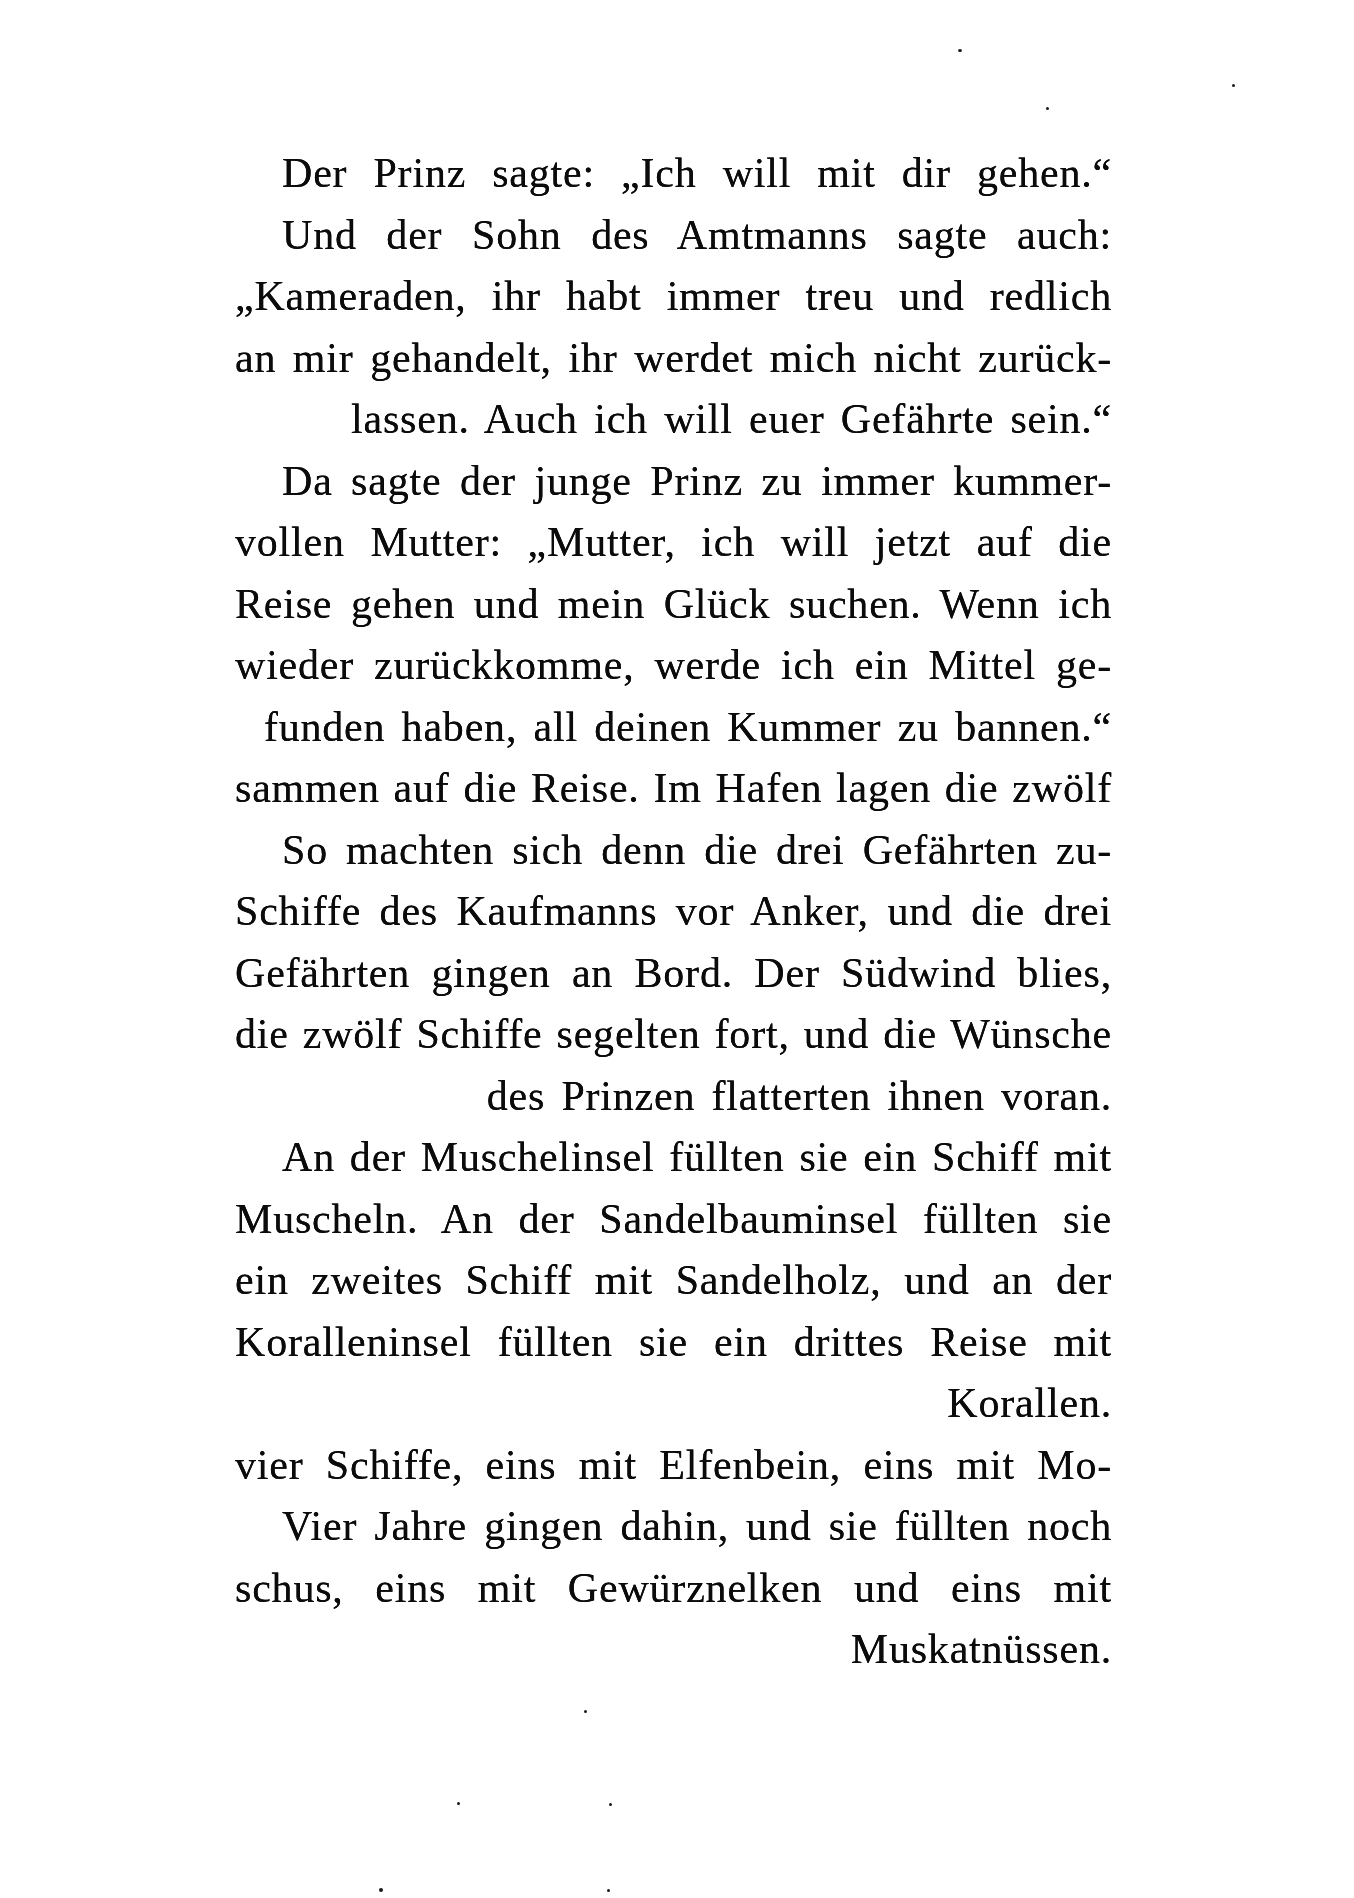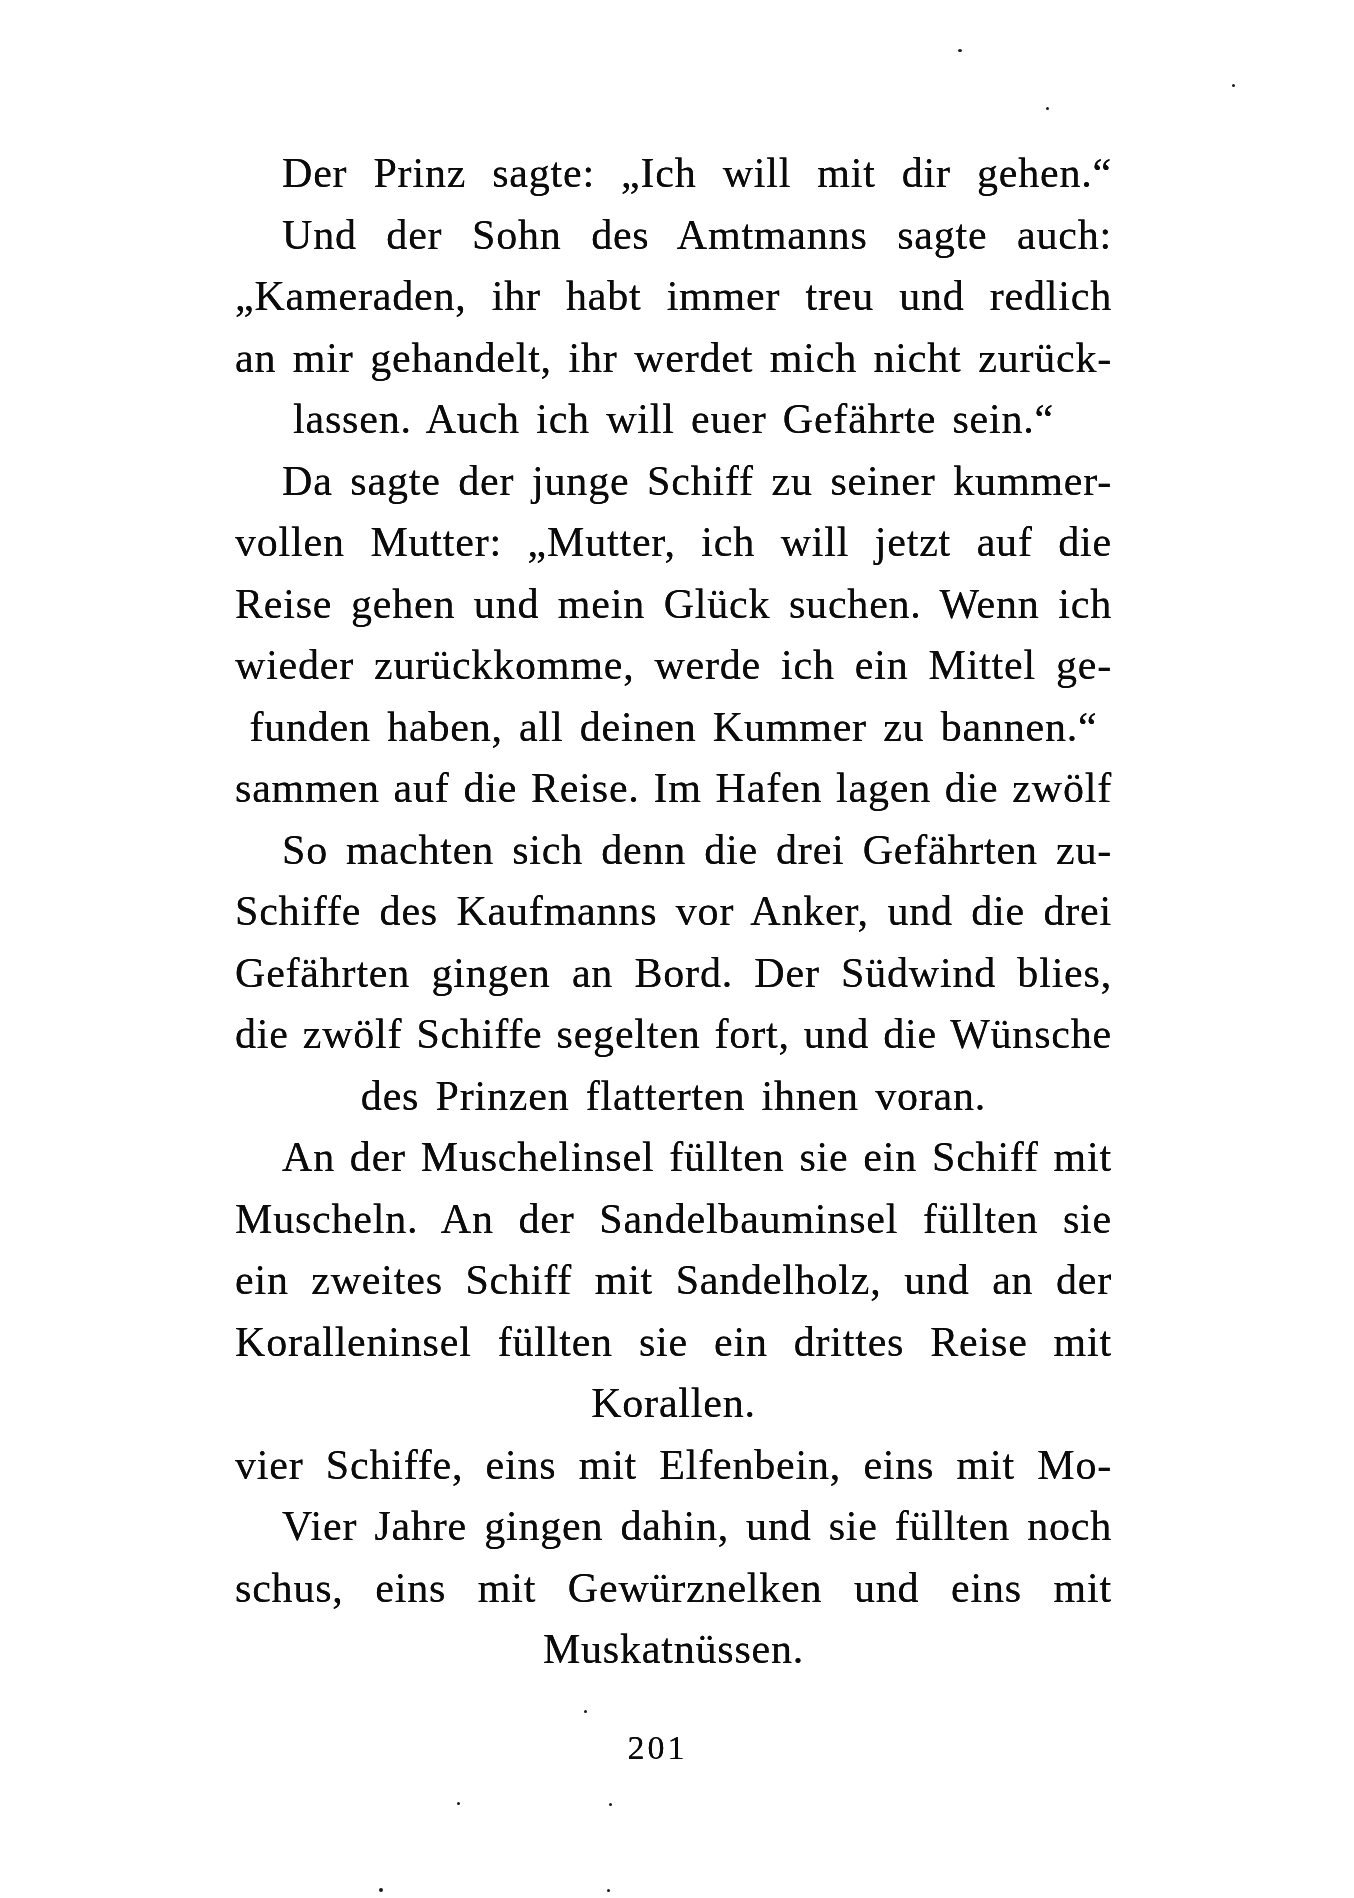--- a/index.html
+++ b/index.html
@@ -30,21 +30,21 @@
     letter-spacing: 0.8px;
     text-shadow: 0 0 0.6px #0b0b0b;
     margin-left: 32px;
   }
   .just {
     white-space: normal;
     text-align: justify;
     text-align-last: justify;
   }
   .nat {
-    text-align: center;
+    text-align: right;
     word-spacing: 5px;
   }
   .ind {
     padding-left: 47px;
     box-sizing: border-box;
   }
   .page-number {
     position: absolute;
     left: 203px;
     top: 1731px;
@@ -65,21 +65,21 @@
 <body>
 
 <div class="scan-page">
 
   <div class="text-block">
     <div class="line ind just">Der Prinz sagte: „Ich will mit dir gehen.“</div>
     <div class="line ind just">Und der Sohn des Amtmanns sagte auch:</div>
     <div class="line just">„Kameraden, ihr habt immer treu und redlich</div>
     <div class="line just">an mir gehandelt, ihr werdet mich nicht zurück-</div>
     <div class="line nat">lassen. Auch ich will euer Gefährte sein.“</div>
-    <div class="line ind just">Da sagte der junge Schiff zu seiner kummer-</div>
+    <div class="line ind just">Da sagte der junge Prinz zu immer kummer-</div>
     <div class="line just">vollen Mutter: „Mutter, ich will jetzt auf die</div>
     <div class="line just">Reise gehen und mein Glück suchen. Wenn ich</div>
     <div class="line just">wieder zurückkomme, werde ich ein Mittel ge-</div>
     <div class="line nat">funden haben, all deinen Kummer zu bannen.“</div>
     <div class="line just">sammen auf die Reise. Im Hafen lagen die zwölf</div>
     <div class="line ind just">So machten sich denn die drei Gefährten zu-</div>
     <div class="line just">Schiffe des Kaufmanns vor Anker, und die drei</div>
     <div class="line just">Gefährten gingen an Bord. Der Südwind blies,</div>
     <div class="line just">die zwölf Schiffe segelten fort, und die Wünsche</div>
     <div class="line nat">des Prinzen flatterten ihnen voran.</div>
@@ -87,21 +87,20 @@
     <div class="line just">Muscheln. An der Sandelbauminsel füllten sie</div>
     <div class="line just">ein zweites Schiff mit Sandelholz, und an der</div>
     <div class="line just">Koralleninsel füllten sie ein drittes Reise mit</div>
     <div class="line nat">Korallen.</div>
     <div class="line just">vier Schiffe, eins mit Elfenbein, eins mit Mo-</div>
     <div class="line ind just">Vier Jahre gingen dahin, und sie füllten noch</div>
     <div class="line just">schus, eins mit Gewürznelken und eins mit</div>
     <div class="line nat">Muskatnüssen.</div>
   </div>
 
-  <div class="page-number">201</div>
 
   <div class="speck" style="left:958px;  top:49px;   width:4px; height:3px;"></div>
   <div class="speck" style="left:1232px; top:84px;   width:3px; height:3px;"></div>
   <div class="speck" style="left:1046px; top:107px;  width:3px; height:3px;"></div>
   <div class="speck" style="left:584px;  top:1710px; width:3px; height:3px;"></div>
   <div class="speck" style="left:457px;  top:1802px; width:3px; height:3px;"></div>
   <div class="speck" style="left:609px;  top:1803px; width:3px; height:3px;"></div>
   <div class="speck" style="left:379px;  top:1888px; width:4px; height:4px;"></div>
   <div class="speck" style="left:607px;  top:1889px; width:3px; height:3px;"></div>
 

